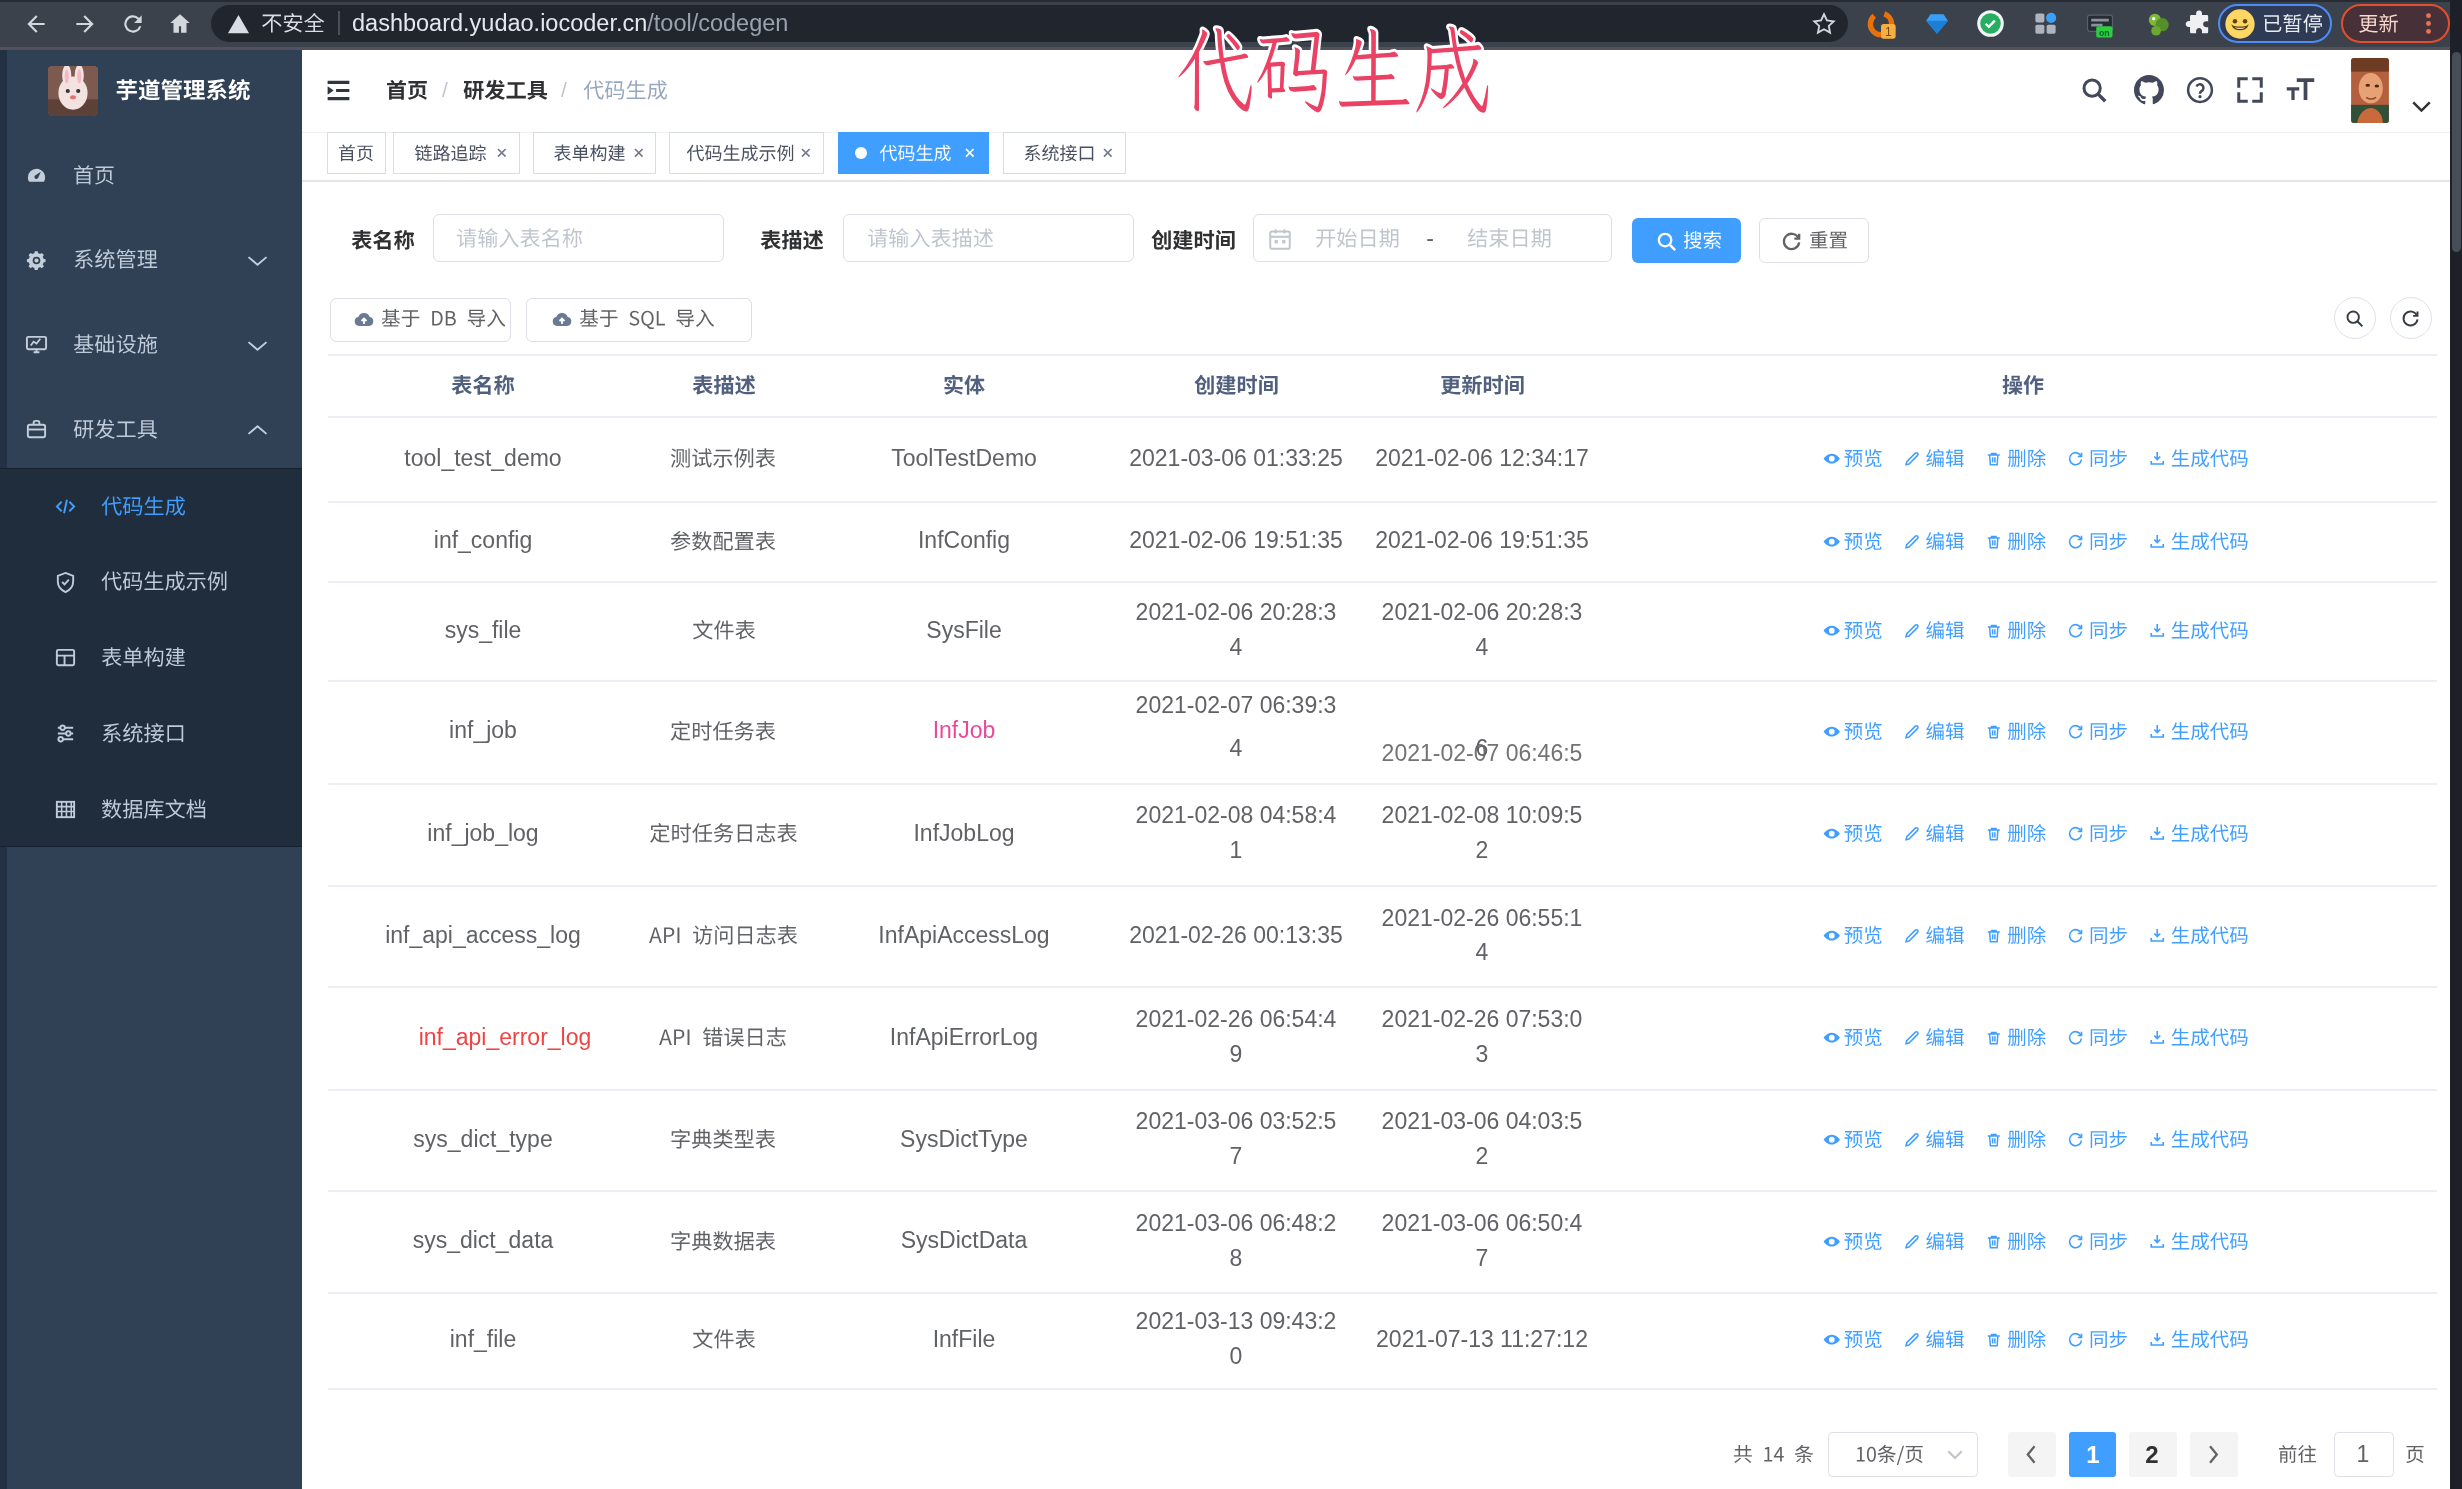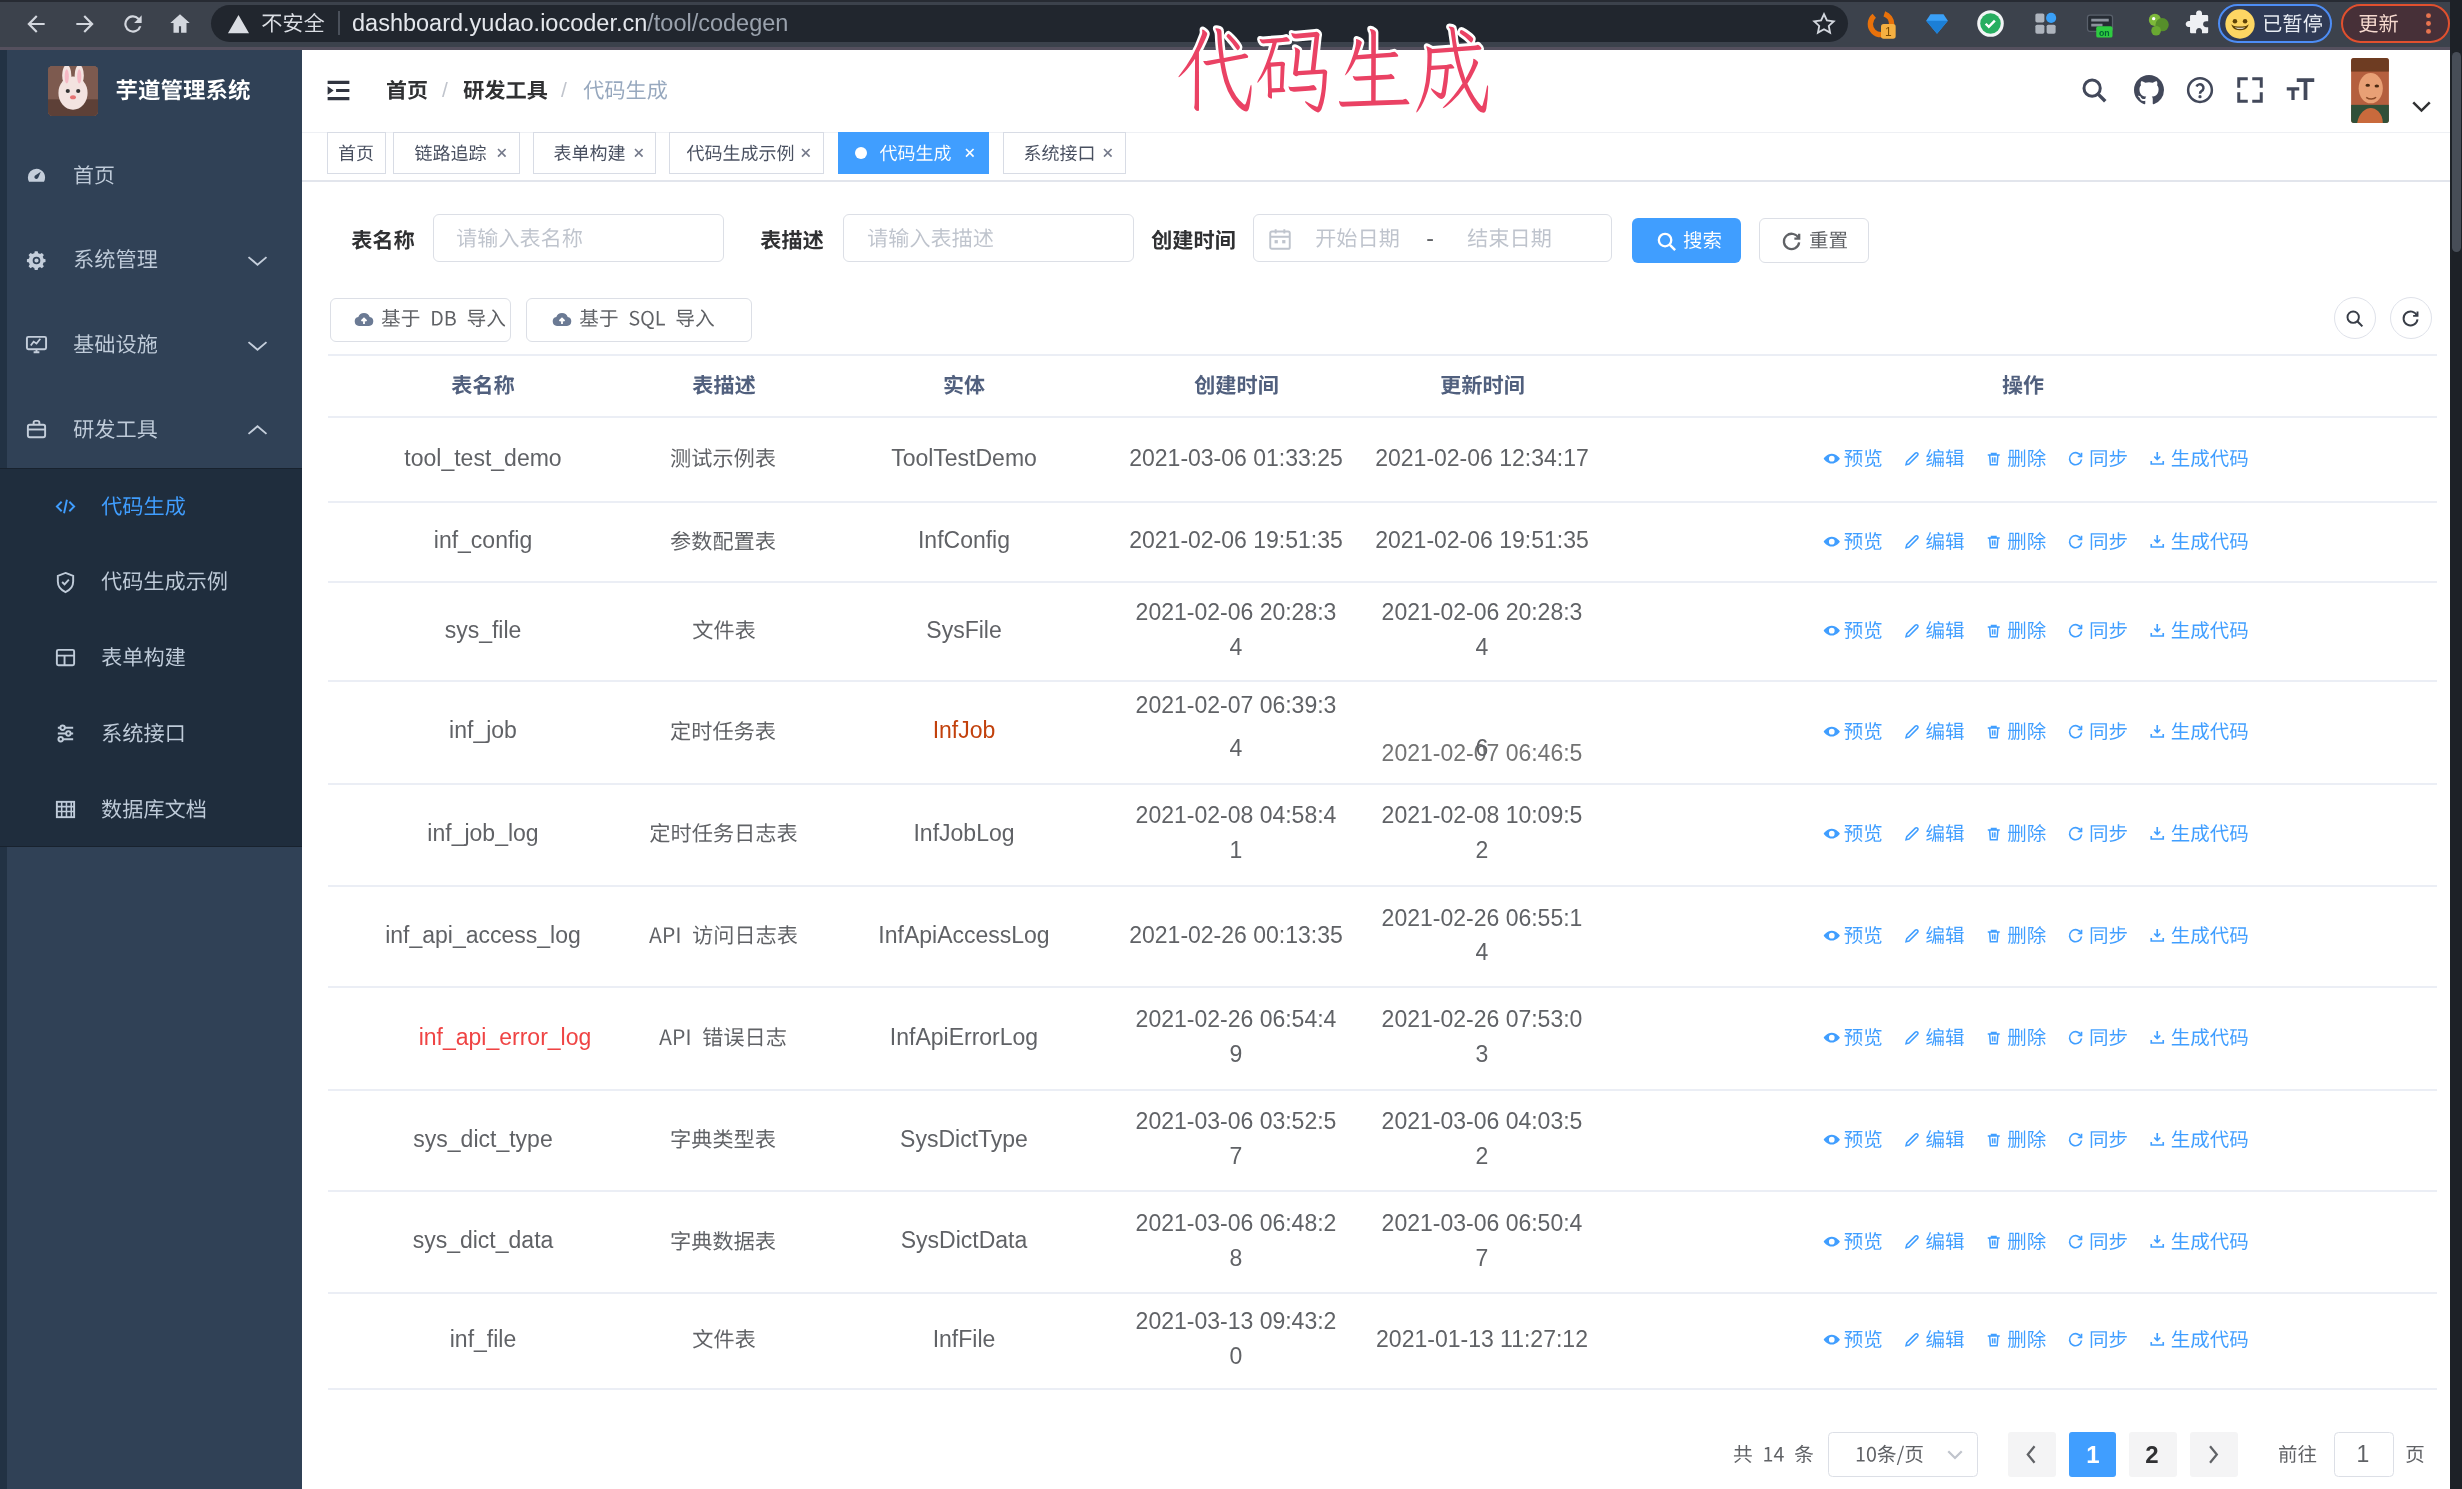--- a/index.html
+++ b/index.html
@@ -366,21 +366,21 @@
         <g transform="translate(436,-21)">
           <path d="M12 3v10M8 9l4 4 4-4" fill="none" stroke="#409eff" stroke-width="2.2"></path>
           <path d="M4 15v4h16v-4" fill="none" stroke="#409eff" stroke-width="2.2"></path>
         </g>
         <g transform="translate(466,0)">
           <path d="M6.2 -21.4C5.2 -17.7 3.5 -14.1 1.4 -11.8C1.9 -11.5 2.8 -10.9 3.1 -10.6C4.1 -11.8 5 -13.3 5.9 -14.9H12V-9.2H4.3V-7.3H12V-0.7H1.4V1.2H24.7V-0.7H14.1V-7.3H22.5V-9.2H14.1V-14.9H23.4V-16.8H14.1V-21.8H12V-16.8H6.7C7.3 -18.1 7.8 -19.6 8.2 -21Z M40.1 -21.8C40.1 -20.3 40.2 -18.8 40.3 -17.4H29.3V-10.1C29.3 -6.7 29.1 -2.2 26.9 1C27.4 1.2 28.2 1.9 28.6 2.3C31 -1.2 31.4 -6.4 31.4 -10.1V-10.3H36.1C36 -5.8 35.9 -4.1 35.5 -3.7C35.3 -3.5 35.1 -3.5 34.7 -3.5C34.3 -3.5 33.1 -3.5 32 -3.6C32.3 -3.1 32.5 -2.3 32.5 -1.8C33.8 -1.7 35 -1.7 35.6 -1.7C36.3 -1.8 36.8 -2 37.2 -2.5C37.8 -3.2 37.9 -5.4 38 -11.3C38 -11.5 38 -12.1 38 -12.1H31.4V-15.5H40.4C40.7 -11.3 41.3 -7.5 42.3 -4.5C40.6 -2.5 38.6 -0.9 36.3 0.3C36.7 0.7 37.4 1.5 37.7 1.9C39.7 0.8 41.5 -0.7 43.1 -2.4C44.3 0.3 45.9 1.9 47.9 1.9C49.9 1.9 50.6 0.6 50.9 -3.8C50.4 -4 49.7 -4.5 49.2 -4.9C49.1 -1.5 48.8 -0.1 48 -0.1C46.7 -0.1 45.5 -1.6 44.6 -4.1C46.5 -6.6 48 -9.6 49.1 -13L47.2 -13.5C46.4 -10.9 45.2 -8.5 43.8 -6.4C43.2 -8.9 42.7 -12 42.4 -15.5H50.7V-17.4H42.3C42.2 -18.8 42.2 -20.3 42.2 -21.8ZM43.4 -20.5C45.1 -19.7 47.1 -18.4 48.1 -17.4L49.3 -18.8C48.3 -19.7 46.3 -20.9 44.6 -21.7Z M70.6 -20.4C72.1 -19.1 73.9 -17.2 74.8 -16.1L76.3 -17.1C75.4 -18.3 73.6 -20 72 -21.3ZM66.2 -21.5C66.4 -18.7 66.5 -16.1 66.8 -13.7L60.4 -12.9L60.7 -11.1L67 -11.9C68 -3.7 70 1.7 74.4 2.1C75.7 2.1 76.8 0.8 77.3 -3.7C77 -3.9 76.1 -4.4 75.7 -4.8C75.5 -1.7 75 -0.2 74.3 -0.2C71.5 -0.5 69.8 -5.2 68.9 -12.1L76.8 -13.1L76.5 -14.9L68.7 -14C68.4 -16.3 68.3 -18.8 68.2 -21.5ZM60.1 -21.6C58.4 -17.4 55.5 -13.5 52.5 -10.9C52.9 -10.5 53.5 -9.5 53.7 -9C54.9 -10.1 56.1 -11.4 57.2 -12.8V2H59.2V-15.7C60.2 -17.4 61.2 -19.2 62 -21Z M88.7 -5.3V-3.6H98.6V-5.3ZM90.8 -16.9C90.6 -14.3 90.2 -10.8 89.9 -8.8H90.4L100.4 -8.7C99.9 -3 99.4 -0.7 98.7 -0.1C98.4 0.2 98.2 0.3 97.7 0.2C97.2 0.2 96.1 0.2 94.8 0.1C95.1 0.6 95.3 1.4 95.4 1.9C96.6 2 97.8 2 98.5 1.9C99.3 1.9 99.8 1.7 100.3 1.1C101.2 0.2 101.8 -2.5 102.4 -9.6C102.4 -9.9 102.4 -10.4 102.4 -10.4H99.2C99.6 -13.6 100 -17.6 100.3 -20.3L98.9 -20.4L98.6 -20.3H89.5V-18.5H98.2C98 -16.2 97.7 -13.1 97.4 -10.4H92C92.2 -12.3 92.5 -14.8 92.6 -16.8ZM79.3 -20.5V-18.7H82.5C81.8 -14.7 80.6 -11 78.8 -8.5C79.1 -8 79.5 -6.9 79.6 -6.4C80.1 -7.1 80.6 -7.8 81 -8.6V0.9H82.7V-1.2H87.5V-12.5H82.7C83.4 -14.4 84 -16.5 84.4 -18.7H88.2V-20.5ZM82.7 -10.7H85.8V-2.9H82.7Z" fill="#409eff"></path>
         </g>
       </svg></div>
 <div class="abs" style="left:328px;top:680px;width:2109px;height:1.5px;background:#ebeef5"></div>
 <div style="position:absolute;left:483px;transform:translateX(-50%);top:717px;font:400 23px/27px 'Liberation Sans',sans-serif;color:#606266;white-space:nowrap">inf_job</div>
-<div style="position:absolute;left:964px;transform:translateX(-50%);top:717px;font:400 23px/27px 'Liberation Sans',sans-serif;color:#c2410c;white-space:nowrap">InfJob</div>
+<div style="position:absolute;left:964px;transform:translateX(-50%);top:717px;font:400 23px/27px 'Liberation Sans',sans-serif;color:#ec4899;white-space:nowrap">InfJob</div>
 <div style="position:absolute;left:1236px;transform:translateX(-50%);top:692px;font:400 23px/27px 'Liberation Sans',sans-serif;color:#606266;white-space:nowrap">2021-02-07 06:39:3</div>
     <div style="position:absolute;left:1236px;transform:translateX(-50%);top:735px;font:400 23px/27px 'Liberation Sans',sans-serif;color:#606266;white-space:nowrap">4</div>
 <div style="position:absolute;left:1482px;transform:translateX(-50%);top:740px;font:400 23px/27px 'Liberation Sans',sans-serif;color:#737373;white-space:nowrap">2021-02-07 06:46:5</div>
     <div style="position:absolute;left:1482px;transform:translateX(-50%);top:735px;font:400 23px/27px 'Liberation Sans',sans-serif;color:#606266;white-space:nowrap">6</div>
 <div class="abs" style="left:1819px;top:710px;line-height:0"><svg width="435" height="42" viewBox="0 -38 574 56">
         <g transform="translate(0,-21)">
           <path d="M13 5C7 5 3 11 3 11s4 6 10 6 10-6 10-6-4-6-10-6zm0 9.5A3.5 3.5 0 1 1 13 7.5a3.5 3.5 0 0 1 0 7z" fill="#409eff" transform="scale(1.08)"></path>
         </g>
         <g transform="translate(30,0)">
           <path d="M17.4 -12.9V-7.7C17.4 -5 16.8 -1.5 10.7 0.5C11.1 0.9 11.6 1.6 11.9 1.9C18.5 -0.5 19.3 -4.4 19.3 -7.6V-12.9ZM18.8 -2.3C20.5 -1 22.6 0.9 23.6 2.1L25 0.7C23.9 -0.4 21.8 -2.2 20.1 -3.5ZM2.3 -15.8C3.9 -14.7 5.9 -13.3 7.3 -12.2H1V-10.5H5.3V-0.3C5.3 0.1 5.2 0.2 4.8 0.2C4.4 0.2 3.2 0.2 1.9 0.2C2.2 0.7 2.4 1.5 2.5 2C4.3 2 5.5 2 6.2 1.7C6.9 1.4 7.1 0.8 7.1 -0.2V-10.5H9.9C9.5 -9.1 8.9 -7.6 8.5 -6.7L10 -6.3C10.7 -7.7 11.5 -10 12.1 -12L10.9 -12.3L10.6 -12.2H8.9L9.4 -12.9C8.8 -13.4 8 -14 7 -14.6C8.6 -16 10.2 -18 11.4 -19.9L10.2 -20.7L9.8 -20.6H1.5V-18.8H8.5C7.7 -17.7 6.7 -16.4 5.7 -15.5L3.4 -17.1ZM13 -16.3V-4H14.8V-14.5H22V-4H23.9V-16.3H18.8L19.7 -18.9H24.9V-20.7H12.1V-18.9H17.6C17.4 -18.1 17.2 -17.1 17 -16.3Z M42.7 -16.3C44.1 -15 45.6 -13.3 46.2 -12.1L47.9 -12.9C47.3 -14.1 45.8 -15.8 44.4 -17ZM29 -20.4V-13.1H30.9V-20.4ZM34.4 -21.6V-12.2H36.3V-21.6ZM39.7 -4.8V-0.7C39.7 1.2 40.4 1.7 42.9 1.7C43.5 1.7 47 1.7 47.5 1.7C49.6 1.7 50.1 1 50.4 -2C49.8 -2.1 49.1 -2.3 48.6 -2.7C48.5 -0.3 48.4 0.1 47.3 0.1C46.6 0.1 43.7 0.1 43.1 0.1C41.9 0.1 41.7 -0.1 41.7 -0.7V-4.8ZM37.9 -8.5V-6.4C37.9 -4.4 37.2 -1.4 27.7 0.6C28.2 1 28.7 1.7 29 2.1C38.8 -0.2 39.9 -3.7 39.9 -6.4V-8.5ZM31.1 -11.4V-3.1H33V-9.7H45.3V-3.3H47.3V-11.4ZM41.2 -21.9C40.5 -19 39.3 -16 37.7 -14.1C38.2 -13.9 39 -13.4 39.4 -13.1C40.3 -14.2 41.1 -15.8 41.8 -17.4H50.3V-19.2H42.4C42.7 -19.9 42.9 -20.7 43.1 -21.5Z" fill="#409eff"></path>
@@ -614,21 +614,21 @@
         </g>
         <g transform="translate(466,0)">
           <path d="M6.2 -21.4C5.2 -17.7 3.5 -14.1 1.4 -11.8C1.9 -11.5 2.8 -10.9 3.1 -10.6C4.1 -11.8 5 -13.3 5.9 -14.9H12V-9.2H4.3V-7.3H12V-0.7H1.4V1.2H24.7V-0.7H14.1V-7.3H22.5V-9.2H14.1V-14.9H23.4V-16.8H14.1V-21.8H12V-16.8H6.7C7.3 -18.1 7.8 -19.6 8.2 -21Z M40.1 -21.8C40.1 -20.3 40.2 -18.8 40.3 -17.4H29.3V-10.1C29.3 -6.7 29.1 -2.2 26.9 1C27.4 1.2 28.2 1.9 28.6 2.3C31 -1.2 31.4 -6.4 31.4 -10.1V-10.3H36.1C36 -5.8 35.9 -4.1 35.5 -3.7C35.3 -3.5 35.1 -3.5 34.7 -3.5C34.3 -3.5 33.1 -3.5 32 -3.6C32.3 -3.1 32.5 -2.3 32.5 -1.8C33.8 -1.7 35 -1.7 35.6 -1.7C36.3 -1.8 36.8 -2 37.2 -2.5C37.8 -3.2 37.9 -5.4 38 -11.3C38 -11.5 38 -12.1 38 -12.1H31.4V-15.5H40.4C40.7 -11.3 41.3 -7.5 42.3 -4.5C40.6 -2.5 38.6 -0.9 36.3 0.3C36.7 0.7 37.4 1.5 37.7 1.9C39.7 0.8 41.5 -0.7 43.1 -2.4C44.3 0.3 45.9 1.9 47.9 1.9C49.9 1.9 50.6 0.6 50.9 -3.8C50.4 -4 49.7 -4.5 49.2 -4.9C49.1 -1.5 48.8 -0.1 48 -0.1C46.7 -0.1 45.5 -1.6 44.6 -4.1C46.5 -6.6 48 -9.6 49.1 -13L47.2 -13.5C46.4 -10.9 45.2 -8.5 43.8 -6.4C43.2 -8.9 42.7 -12 42.4 -15.5H50.7V-17.4H42.3C42.2 -18.8 42.2 -20.3 42.2 -21.8ZM43.4 -20.5C45.1 -19.7 47.1 -18.4 48.1 -17.4L49.3 -18.8C48.3 -19.7 46.3 -20.9 44.6 -21.7Z M70.6 -20.4C72.1 -19.1 73.9 -17.2 74.8 -16.1L76.3 -17.1C75.4 -18.3 73.6 -20 72 -21.3ZM66.2 -21.5C66.4 -18.7 66.5 -16.1 66.8 -13.7L60.4 -12.9L60.7 -11.1L67 -11.9C68 -3.7 70 1.7 74.4 2.1C75.7 2.1 76.8 0.8 77.3 -3.7C77 -3.9 76.1 -4.4 75.7 -4.8C75.5 -1.7 75 -0.2 74.3 -0.2C71.5 -0.5 69.8 -5.2 68.9 -12.1L76.8 -13.1L76.5 -14.9L68.7 -14C68.4 -16.3 68.3 -18.8 68.2 -21.5ZM60.1 -21.6C58.4 -17.4 55.5 -13.5 52.5 -10.9C52.9 -10.5 53.5 -9.5 53.7 -9C54.9 -10.1 56.1 -11.4 57.2 -12.8V2H59.2V-15.7C60.2 -17.4 61.2 -19.2 62 -21Z M88.7 -5.3V-3.6H98.6V-5.3ZM90.8 -16.9C90.6 -14.3 90.2 -10.8 89.9 -8.8H90.4L100.4 -8.7C99.9 -3 99.4 -0.7 98.7 -0.1C98.4 0.2 98.2 0.3 97.7 0.2C97.2 0.2 96.1 0.2 94.8 0.1C95.1 0.6 95.3 1.4 95.4 1.9C96.6 2 97.8 2 98.5 1.9C99.3 1.9 99.8 1.7 100.3 1.1C101.2 0.2 101.8 -2.5 102.4 -9.6C102.4 -9.9 102.4 -10.4 102.4 -10.4H99.2C99.6 -13.6 100 -17.6 100.3 -20.3L98.9 -20.4L98.6 -20.3H89.5V-18.5H98.2C98 -16.2 97.7 -13.1 97.4 -10.4H92C92.2 -12.3 92.5 -14.8 92.6 -16.8ZM79.3 -20.5V-18.7H82.5C81.8 -14.7 80.6 -11 78.8 -8.5C79.1 -8 79.5 -6.9 79.6 -6.4C80.1 -7.1 80.6 -7.8 81 -8.6V0.9H82.7V-1.2H87.5V-12.5H82.7C83.4 -14.4 84 -16.5 84.4 -18.7H88.2V-20.5ZM82.7 -10.7H85.8V-2.9H82.7Z" fill="#409eff"></path>
         </g>
       </svg></div>
 <div class="abs" style="left:328px;top:1292px;width:2109px;height:1.5px;background:#ebeef5"></div>
 <div style="position:absolute;left:483px;transform:translateX(-50%);top:1326px;font:400 23px/27px 'Liberation Sans',sans-serif;color:#606266;white-space:nowrap">inf_file</div>
 <div style="position:absolute;left:964px;transform:translateX(-50%);top:1326px;font:400 23px/27px 'Liberation Sans',sans-serif;color:#606266;white-space:nowrap">InfFile</div>
 <div style="position:absolute;left:1236px;transform:translateX(-50%);top:1308px;font:400 23px/27px 'Liberation Sans',sans-serif;color:#606266;white-space:nowrap">2021-03-13 09:43:2</div>
     <div style="position:absolute;left:1236px;transform:translateX(-50%);top:1343px;font:400 23px/27px 'Liberation Sans',sans-serif;color:#606266;white-space:nowrap">0</div>
-<div style="position:absolute;left:1482px;transform:translateX(-50%);top:1326px;font:400 23px/27px 'Liberation Sans',sans-serif;color:#606266;white-space:nowrap">2021-01-13 11:27:12</div>
+<div style="position:absolute;left:1482px;transform:translateX(-50%);top:1326px;font:400 23px/27px 'Liberation Sans',sans-serif;color:#606266;white-space:nowrap">2021-07-13 11:27:12</div>
 <div class="abs" style="left:1819px;top:1318px;line-height:0"><svg width="435" height="42" viewBox="0 -38 574 56">
         <g transform="translate(0,-21)">
           <path d="M13 5C7 5 3 11 3 11s4 6 10 6 10-6 10-6-4-6-10-6zm0 9.5A3.5 3.5 0 1 1 13 7.5a3.5 3.5 0 0 1 0 7z" fill="#409eff" transform="scale(1.08)"></path>
         </g>
         <g transform="translate(30,0)">
           <path d="M17.4 -12.9V-7.7C17.4 -5 16.8 -1.5 10.7 0.5C11.1 0.9 11.6 1.6 11.9 1.9C18.5 -0.5 19.3 -4.4 19.3 -7.6V-12.9ZM18.8 -2.3C20.5 -1 22.6 0.9 23.6 2.1L25 0.7C23.9 -0.4 21.8 -2.2 20.1 -3.5ZM2.3 -15.8C3.9 -14.7 5.9 -13.3 7.3 -12.2H1V-10.5H5.3V-0.3C5.3 0.1 5.2 0.2 4.8 0.2C4.4 0.2 3.2 0.2 1.9 0.2C2.2 0.7 2.4 1.5 2.5 2C4.3 2 5.5 2 6.2 1.7C6.9 1.4 7.1 0.8 7.1 -0.2V-10.5H9.9C9.5 -9.1 8.9 -7.6 8.5 -6.7L10 -6.3C10.7 -7.7 11.5 -10 12.1 -12L10.9 -12.3L10.6 -12.2H8.9L9.4 -12.9C8.8 -13.4 8 -14 7 -14.6C8.6 -16 10.2 -18 11.4 -19.9L10.2 -20.7L9.8 -20.6H1.5V-18.8H8.5C7.7 -17.7 6.7 -16.4 5.7 -15.5L3.4 -17.1ZM13 -16.3V-4H14.8V-14.5H22V-4H23.9V-16.3H18.8L19.7 -18.9H24.9V-20.7H12.1V-18.9H17.6C17.4 -18.1 17.2 -17.1 17 -16.3Z M42.7 -16.3C44.1 -15 45.6 -13.3 46.2 -12.1L47.9 -12.9C47.3 -14.1 45.8 -15.8 44.4 -17ZM29 -20.4V-13.1H30.9V-20.4ZM34.4 -21.6V-12.2H36.3V-21.6ZM39.7 -4.8V-0.7C39.7 1.2 40.4 1.7 42.9 1.7C43.5 1.7 47 1.7 47.5 1.7C49.6 1.7 50.1 1 50.4 -2C49.8 -2.1 49.1 -2.3 48.6 -2.7C48.5 -0.3 48.4 0.1 47.3 0.1C46.6 0.1 43.7 0.1 43.1 0.1C41.9 0.1 41.7 -0.1 41.7 -0.7V-4.8ZM37.9 -8.5V-6.4C37.9 -4.4 37.2 -1.4 27.7 0.6C28.2 1 28.7 1.7 29 2.1C38.8 -0.2 39.9 -3.7 39.9 -6.4V-8.5ZM31.1 -11.4V-3.1H33V-9.7H45.3V-3.3H47.3V-11.4ZM41.2 -21.9C40.5 -19 39.3 -16 37.7 -14.1C38.2 -13.9 39 -13.4 39.4 -13.1C40.3 -14.2 41.1 -15.8 41.8 -17.4H50.3V-19.2H42.4C42.7 -19.9 42.9 -20.7 43.1 -21.5Z" fill="#409eff"></path>
         </g>
         <g transform="translate(109,-21)">
           <path d="M4 20l1-4L16.5 4.5a1.9 1.9 0 0 1 2.7 0l.3.3a1.9 1.9 0 0 1 0 2.7L8 19l-4 1z" fill="none" stroke="#409eff" stroke-width="2"></path>
         </g>

